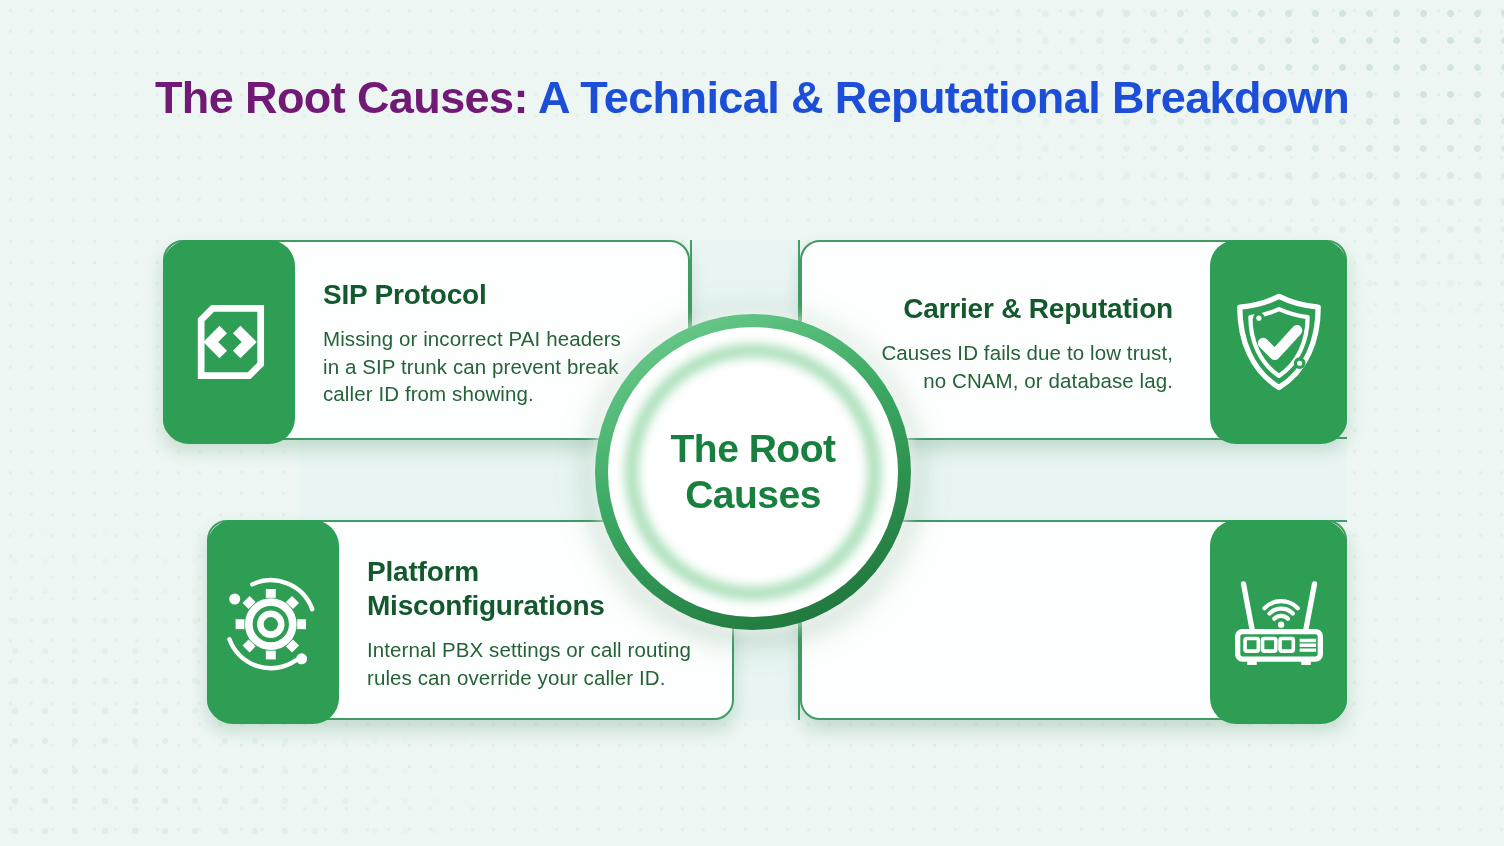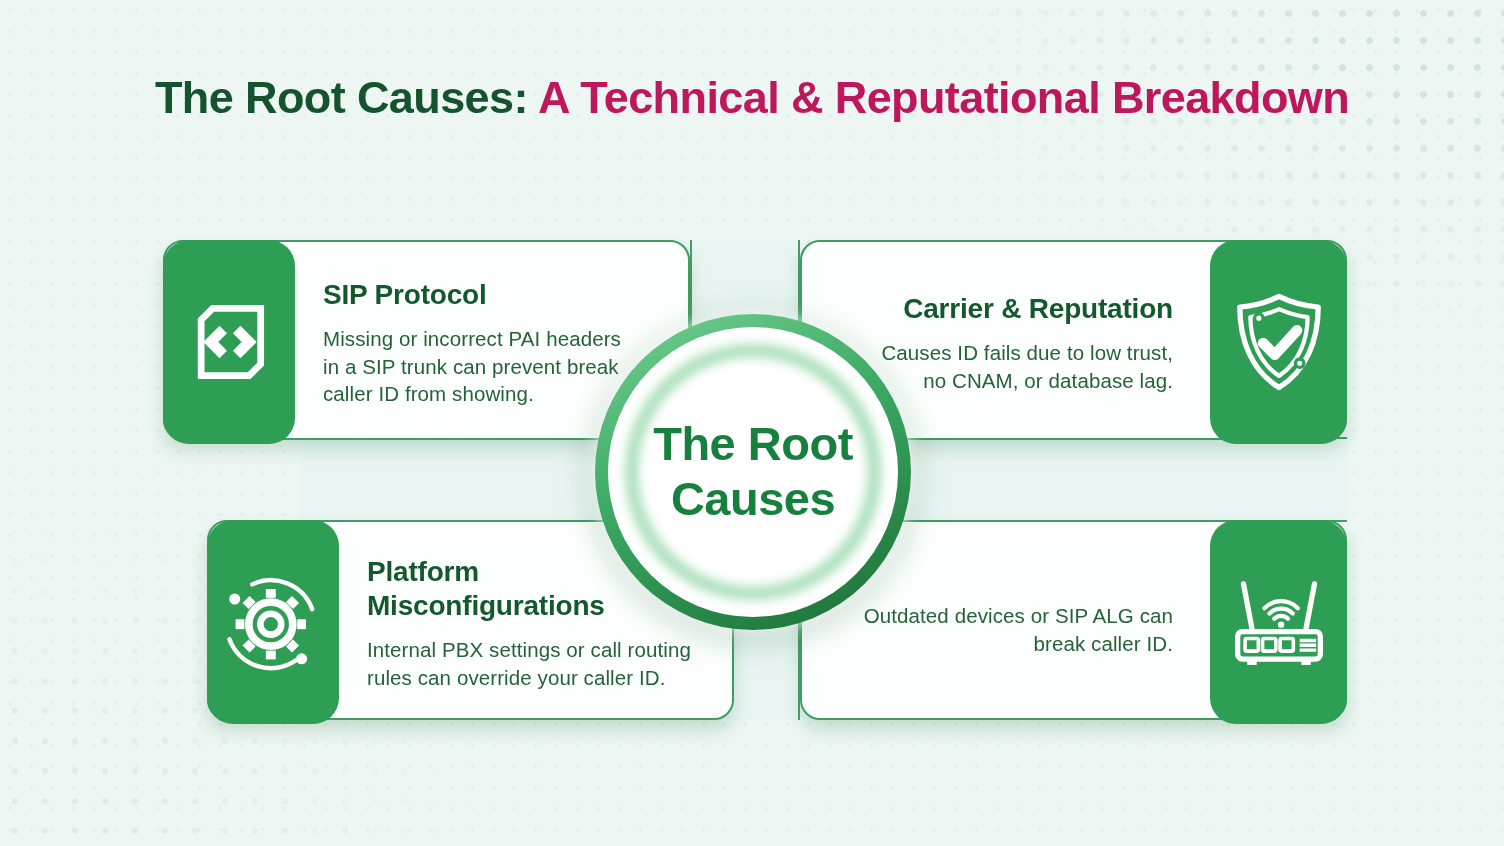--- a/index.html
+++ b/index.html
@@ -30,22 +30,22 @@
     background-size:30px 30px;
     -webkit-mask-image: radial-gradient(ellipse at 0% 100%, rgba(0,0,0,0.85) 22%, transparent 75%);
             mask-image: radial-gradient(ellipse at 0% 100%, rgba(0,0,0,0.85) 22%, transparent 75%);
   }
 
   .title {
     position:absolute; top:72px; left:0; width:100%;
     text-align:center; font-size:45px; font-weight:800; letter-spacing:-0.6px;
     white-space:nowrap;
   }
-  .title .hl   { color:#14532d; }
-  .title .rest { color:#be185d; }
+  .title .hl   { color:#701a75; }
+  .title .rest { color:#1d4ed8; }
 
   
   .strip-h {
     position:absolute; left:300px; top:437px; width:1047px; height:85px;
     background:#e9f5f3;
     border-top:2px solid #44a066; border-bottom:2px solid #44a066;
   }
   .strip-v {
     position:absolute; left:690px; top:240px; width:110px; height:480px;
     background:#e9f5f3;
@@ -95,21 +95,21 @@
     position:absolute; left:595px; top:314px; width:316px; height:316px;
     border-radius:50%;
     background:linear-gradient(155deg,#74d194 0%, #3aa862 45%, #1a6c34 100%);
     filter:drop-shadow(0 0 9px rgba(255,255,255,0.95)) drop-shadow(0 6px 16px rgba(30,100,55,0.28));
   }
   .circle-white { position:absolute; inset:13px; background:#ffffff; border-radius:50%; }
   .circle-soft  { position:absolute; inset:31px; border-radius:50%; border:11px solid #98d8ab; filter:blur(6px); }
   .circle-core  {
     position:absolute; inset:0; border-radius:50%;
     display:flex; align-items:center; justify-content:center; text-align:center;
-    font-size:47px; font-weight:800; color:#17803e; line-height:1.17;
+    font-size:39px; font-weight:800; color:#17803e; line-height:1.17;
     white-space:pre-line; letter-spacing:-0.5px;
   }
 
   svg { display:block; }
 </style>
 </head>
 <body>
 
 <div class="texture"></div>
 <div class="dots-tr"></div>
@@ -204,22 +204,20 @@
         <rect x="18" y="65.5" width="12.5" height="12" rx="1.5" stroke="#ffffff" stroke-width="3.4"></rect>
         <rect x="34.5" y="65.5" width="12.5" height="12" rx="1.5" stroke="#ffffff" stroke-width="3.4"></rect>
         <rect x="51" y="65.5" width="12.5" height="12" rx="1.5" stroke="#ffffff" stroke-width="3.4"></rect>
         <path d="M69.5 67.5 H85 M69.5 72 H85 M69.5 76.5 H85" stroke="#ffffff" stroke-width="3.2"></path>
         <rect x="20" y="85" width="9" height="5.5" fill="#ffffff"></rect>
         <rect x="71" y="85" width="9" height="5.5" fill="#ffffff"></rect>
       </svg>
     </span>
   </div>
   <div class="content">
-    <div class="card-body">Outdated devices or SIP ALG can
-break caller ID.</div>
   </div>
 </div>
 
 <div class="circle-wrap">
   <div class="circle-white"></div>
   <div class="circle-soft"></div>
   <div class="circle-core">The Root
 Causes</div>
 </div>
 

